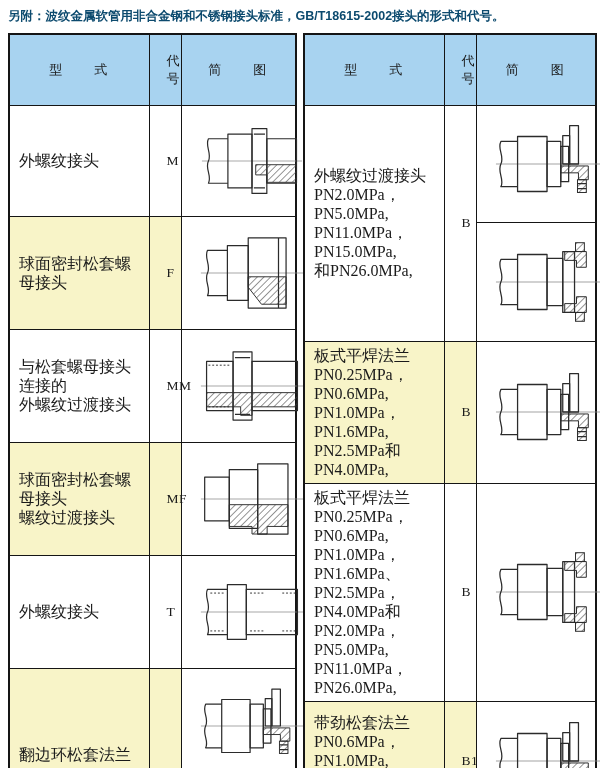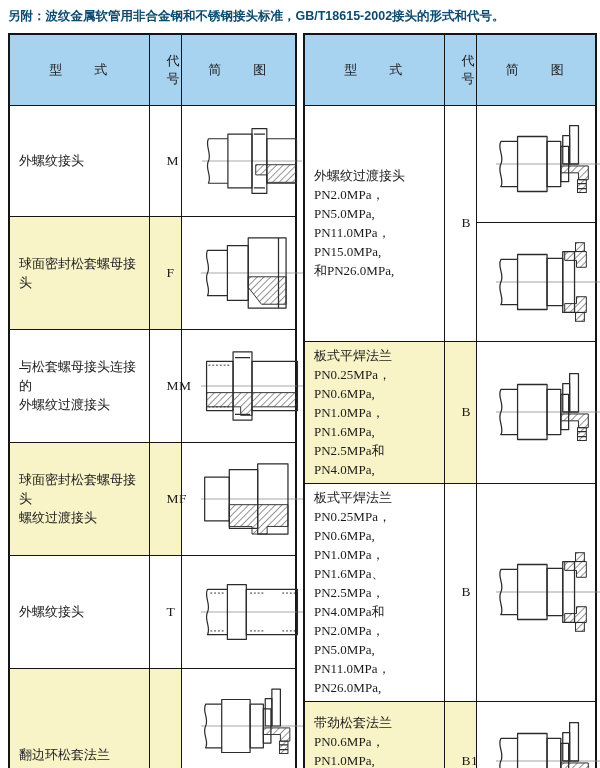--- a/index.html
+++ b/index.html
@@ -15,21 +15,21 @@
   }
   .tables{display:flex;gap:6px;margin-left:8px;align-items:flex-start;}
   table{border-collapse:collapse;table-layout:fixed;background:#fff;}
   table{border:2px solid #151515;}
   th,td{border:1px solid #151515;padding:17px;vertical-align:middle;}
   th{
     background:#a8d3f0;font-weight:normal;font-size:13px;
     letter-spacing:2px;color:#1a1a1a;
   }
   td.tp{
-    text-align:left;padding:4px 6px 4px 9px;font-size:13px;
+    text-align:left;padding:4px 6px 4px 9px;font-size:16px;
     line-height:19px;white-space:pre-line;
   }
   td.cd{text-align:center;font-size:13.5px;letter-spacing:0.5px;}
   td.dg{text-align:center;background:#fff;}
   .y{background:#f8f4c8;}
   svg.fit{display:block;margin:0 auto;}
   .ln{fill:none;stroke:#2b2b2b;stroke-width:1.3;stroke-linejoin:round;}
   .cl{stroke:#8a8a8a;stroke-width:0.8;}
   .dsh{stroke-dasharray:2 2;stroke-width:1;}
   .ht{fill:url(#hx);stroke:#2b2b2b;stroke-width:1;}

